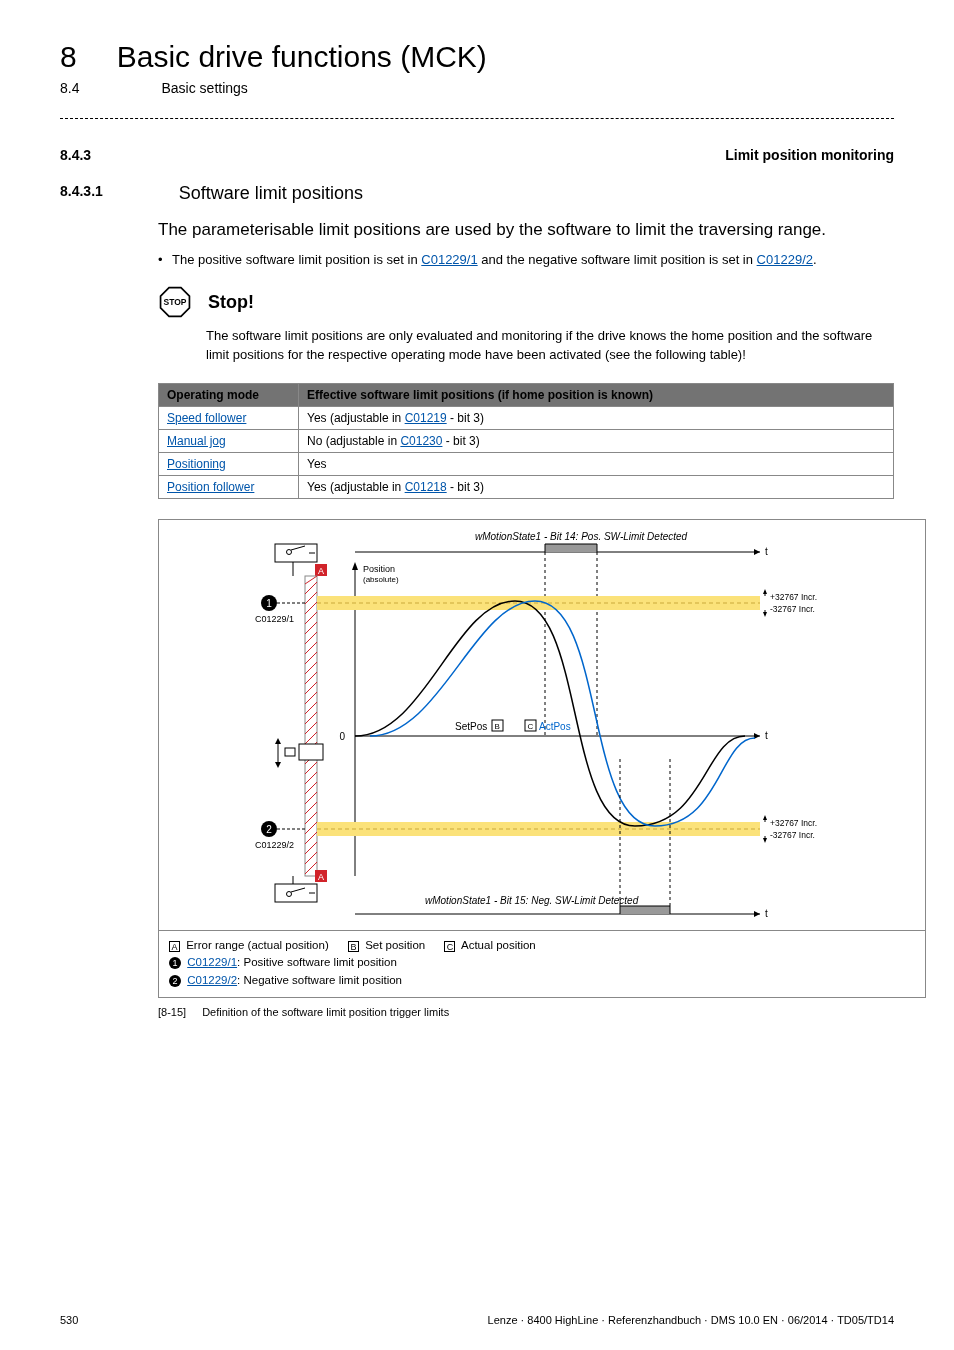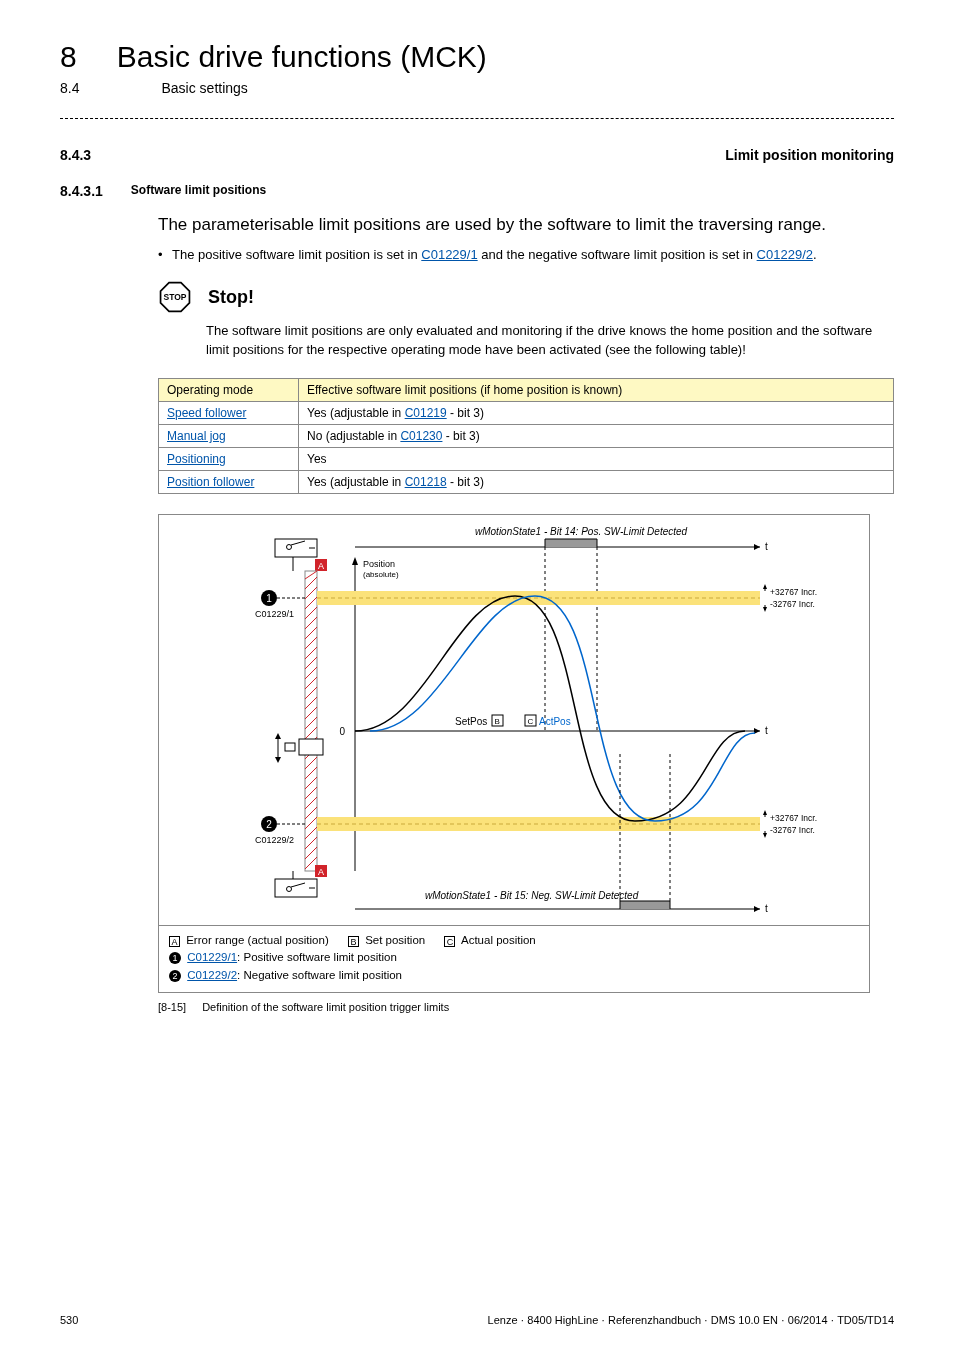--- a/index.html
+++ b/index.html
@@ -17,36 +17,36 @@
   .chap-title { font-size: 30px; font-weight: 400; }
   .sub-line { display: flex; align-items: baseline; gap: 58px; margin-top: 6px; margin-bottom: 22px; }
   .sub-num { font-size: 14px; }
   .sub-title { font-size: 14px; margin-left: 24px; }
   .dash-sep { width: 100%; border: none; border-top: 1.5px dashed #000; margin-bottom: 28px; }
   .h3-line { display: flex; margin-bottom: 20px; justify-content: space-between; }
   .h3-num { font-size: 14px; font-weight: 700; }
   .h3-title { font-size: 14px; font-weight: 700; }
   .h4-line { display: flex; gap: 28px; margin-bottom: 14px; }
   .h4-num { font-size: 14px; font-weight: 700; text-align: center; }
-  .h4-title { font-size: 12px; font-weight: 700; }
+  .h4-title { font-size: 18px; font-weight: 400; margin-left: 48px; }
   .body-block { margin-left: 98px; }
   .para { font-size: 17px; line-height: 1.45; margin-bottom: 8px; }
   .bullet { font-size: 13px; line-height: 1.45; padding-left: 14px; position: relative; margin-bottom: 8px; }
   .bullet::before { content: "•"; position: absolute; left: 0; top: 0; }
   a.link { color: #0055aa; text-decoration: underline; }
   .stop-row { display: flex; gap: 16px; align-items: center; margin-top: 16px; margin-bottom: 8px; }
   .stop-icon { width: 34px; height: 34px; }
   .stop-oct { fill: none; stroke: #000; stroke-width: 2; }
   .stop-txt { font-size: 10px; font-weight: 700; font-family: Arial, sans-serif; }
   .stop-label { font-size: 18px; font-weight: 700; }
   .stop-body { font-size: 13px; line-height: 1.45; margin-left: 48px; margin-bottom: 18px; }
   table.modetable { border-collapse: collapse; width: 100%; margin-top: 10px; margin-bottom: 20px; }
   table.modetable th, table.modetable td { border: 1px solid #888; padding: 4px 8px; font-size: 12px; text-align: left; vertical-align: top; }
-  table.modetable th { background: #fef9c3; font-weight: 400; }
-  .diagram-box { border: 1px solid #888; margin-left: 98px; width: 712px; }
+  table.modetable th { background: #737373; font-weight: 700; }
+  .diagram-box { border: 1px solid #888; margin-left: 98px; width: 768px; }
   .diagram-svg-wrap { padding: 6px 6px 0 6px; }
   .legend { font-size: 11.5px; padding: 6px 10px 8px 10px; line-height: 1.5; border-top: 1px solid #888;}
   .legend .glyph { display: inline-block; border: 1px solid #000; font-size: 9px; line-height: 10px; width: 11px; height: 11px; text-align: center; vertical-align: middle; margin-right: 3px; font-family: Arial, sans-serif;}
   .legend .circ { display:inline-block; width:12px; height:12px; border-radius:50%; background:#000; color:#fff; font-size:9px; line-height:12px; text-align:center; vertical-align:middle; margin-right:3px;}
   .fig-cap-row { display: flex; gap: 16px; margin-left: 98px; margin-top: 8px; font-size: 11px; }
   .footer { position: absolute; bottom: 24px; left: 60px; right: 60px; display: flex; justify-content: space-between; font-size: 11px; }
 </style>
 </head>
 <body>
 

